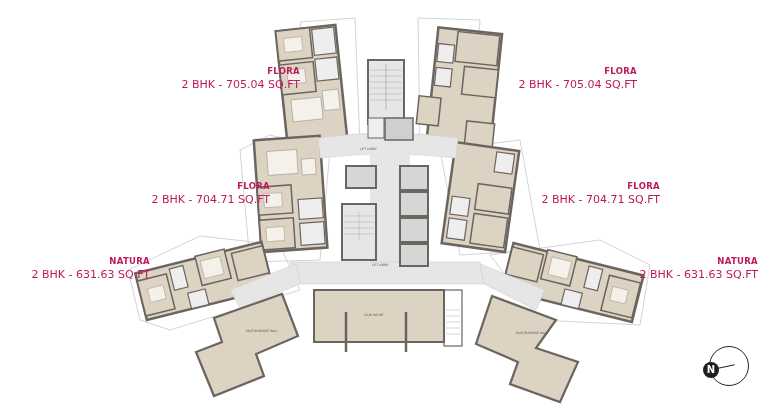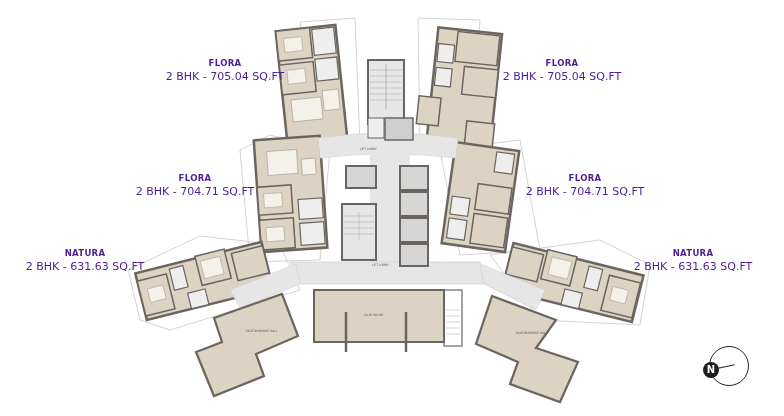--- a/index.html
+++ b/index.html
@@ -1,19 +1,19 @@
 <!DOCTYPE html>
 <html><head>
 <meta charset="utf-8">
 <style>
   html, body { margin:0; padding:0; background:#ffffff; }
   body { width:784px; height:416px; overflow:hidden; position:relative; font-family:"Liberation Sans", sans-serif; }
   .stage { position:absolute; left:0; top:0; width:784px; height:416px; }
   svg.plan { position:absolute; left:0; top:0; }
-  .unit-label { position:absolute; text-align:center; color:#4c1d95; font-family:"DejaVu Sans", sans-serif; line-height:13px; }
+  .unit-label { position:absolute; text-align:right; color:#be185d; font-family:"DejaVu Sans", sans-serif; line-height:13px;margin-top:8px; }
   .unit-label .name { font-size:8.5px; font-weight:bold; letter-spacing:0.3px; display:block; }
   .unit-label .area { font-size:11px; font-weight:normal; display:block; white-space:nowrap; }
   .compass { position:absolute; left:703px; top:346px; width:46px; height:46px; }
   .compass .ring { position:absolute; left:6px; top:0; width:40px; height:40px; border:1.2px solid #222; border-radius:50%; box-sizing:border-box; }
   .compass .needle { position:absolute; left:14px; top:22px; width:18px; height:1.2px; background:#222; transform:rotate(-12deg); transform-origin:left center; }
   .compass .badge { position:absolute; left:0; top:16px; width:16px; height:16px; border-radius:50%; background:#1e1e1e; color:#fff; font-size:10px; font-weight:bold; text-align:center; line-height:16px; font-family:"DejaVu Sans", sans-serif; }
   .tiny { font-family:"DejaVu Sans", sans-serif; font-size:3px; fill:#555; }
 </style>
 </head>
 <body>

